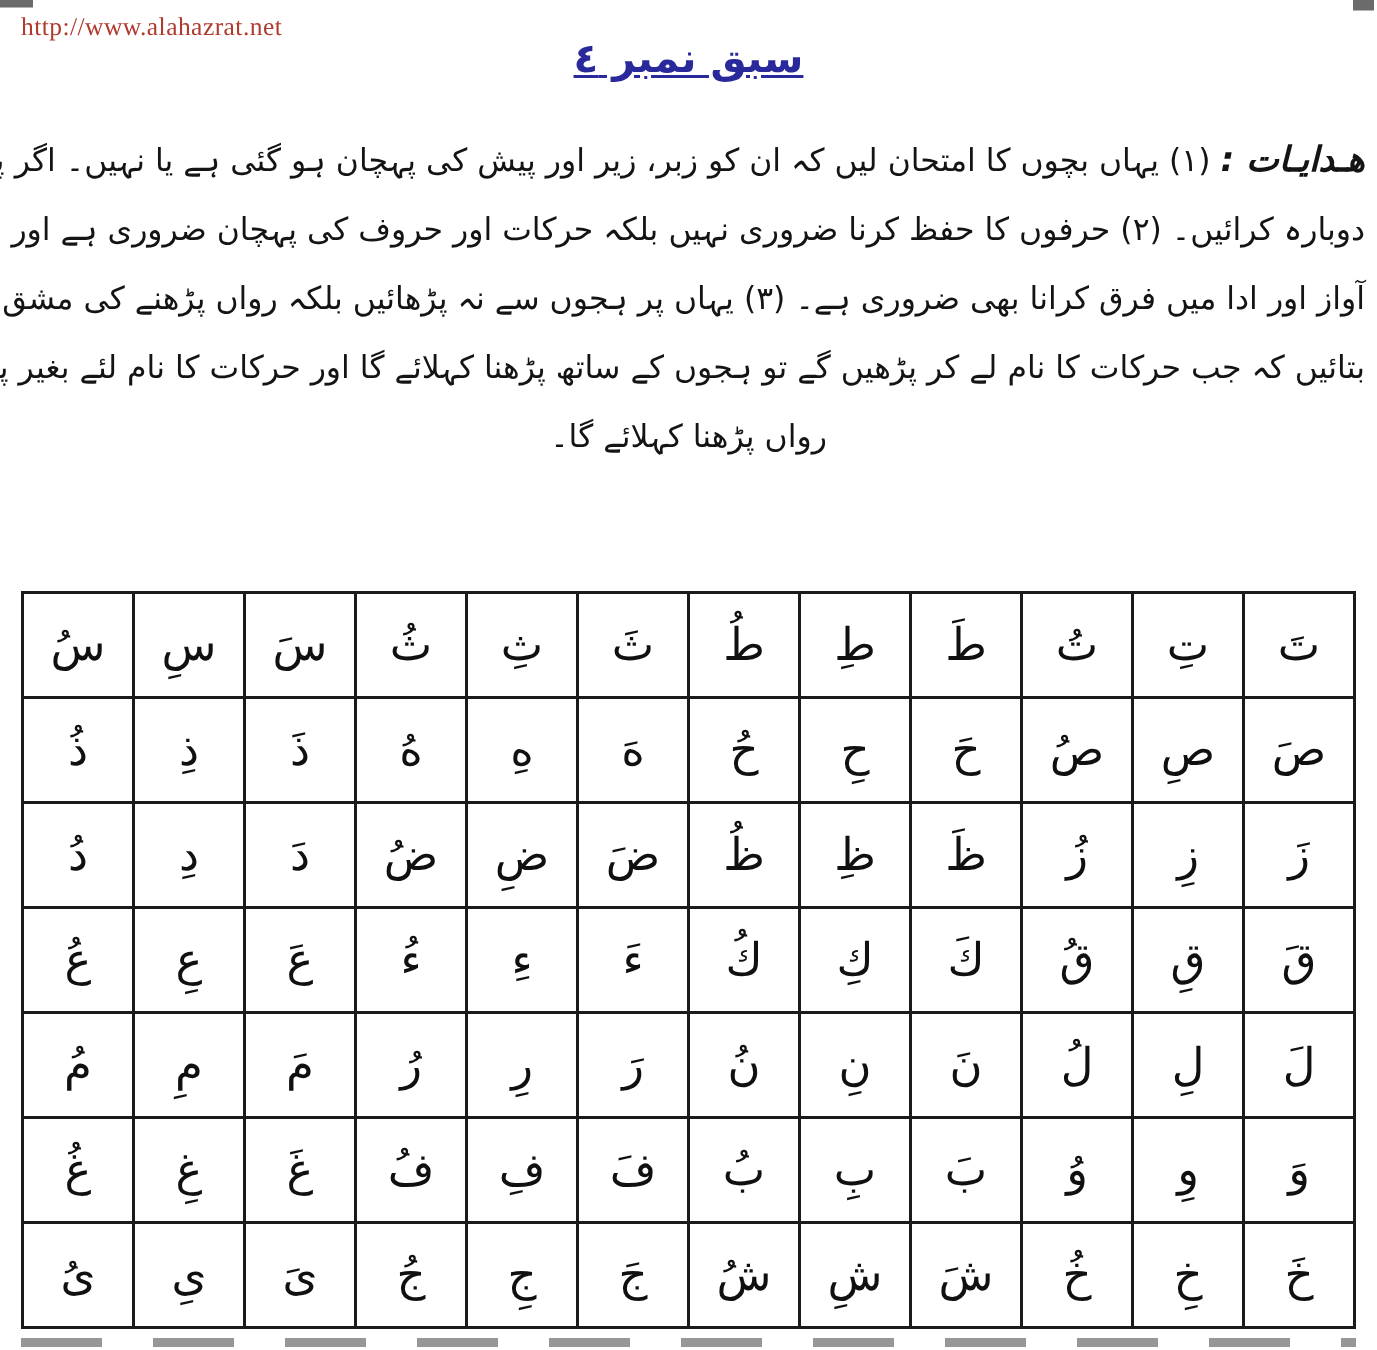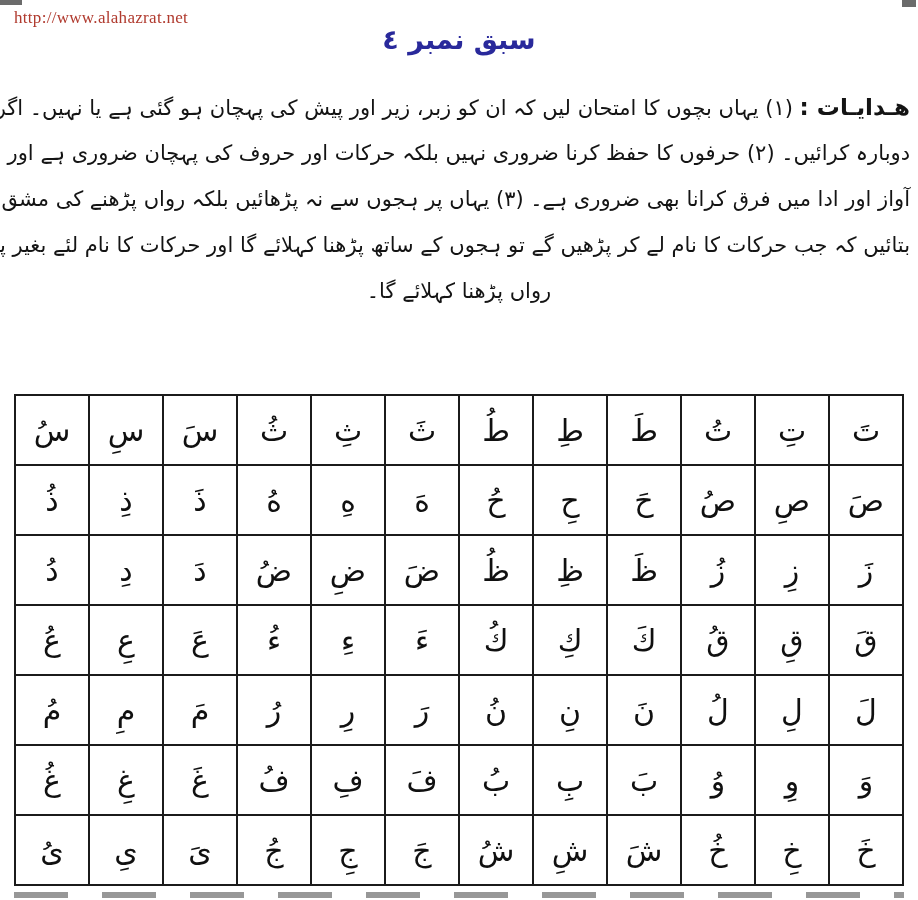--- a/index.html
+++ b/index.html
@@ -15,32 +15,33 @@
     position:absolute;left:14px;top:8px;
     font-family:"Liberation Serif",serif;
     font-size:17px;letter-spacing:.3px;
     color:#b03a2e;
   }
   .title{
     position:absolute;left:0;top:24px;width:100%;margin:0;
     text-align:center;direction:rtl;
     font-size:27px;font-weight:bold;color:#29299b;
     font-family:"DejaVu Sans",sans-serif;
+    text-decoration:underline;
   }
   .instructions{
     position:absolute;left:8px;top:84px;width:902px;
     direction:rtl;color:#141414;
     font-size:21px;
   }
   .instructions .line{
     height:46px;line-height:46px;white-space:nowrap;overflow:visible;
   }
   .l-just{text-align:justify;text-align-last:justify;text-justify:inter-word;}
   .l-center{text-align:left;text-align-last:center;}
-  .heading{font-weight:bold;font-size:23px;}
+  .heading{font-weight:bold;font-size:23px;font-style:italic;}
   .letters{
     position:absolute;left:14px;top:394px;width:890px;height:492px;
   }
   .letters table{
     width:100%;height:100%;border-collapse:collapse;table-layout:fixed;
     direction:rtl;
   }
   .letters td{
     border:2px solid #1b1b1b;
     text-align:center;vertical-align:middle;

